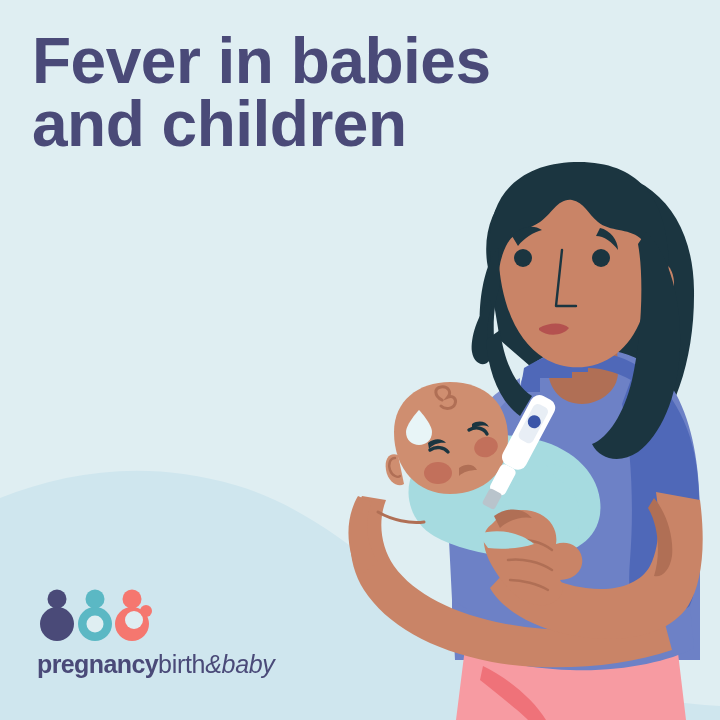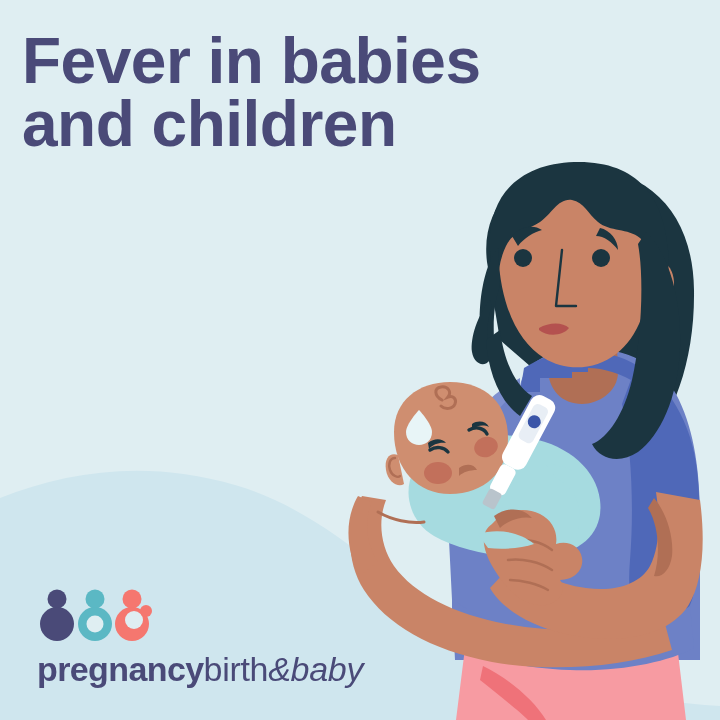--- a/index.html
+++ b/index.html
@@ -18,21 +18,21 @@
   }
   .bg-wave{
     position:absolute;left:0;top:0;width:720px;height:720px;
     pointer-events:none;
   }
   .art{
     position:absolute;left:0;top:0;width:720px;height:720px;
   }
   .headline{
     position:absolute;
-    left:22px;top:30px;
+    left:32px;top:30px;
     width:560px;
     color:#4a4a78;
     font-size:64px;
     line-height:0.98;
     font-weight:700;
     letter-spacing:-0.5px;
     white-space:pre-line;
     margin:0;
   }
   .subhead{
@@ -48,21 +48,21 @@
     margin:0;
   }
   .logo{
     position:absolute;
     left:37px;top:588px;
     width:270px;height:96px;
   }
   .logo-mark{width:122px;height:55px;display:block;}
   .logo-word{
     margin-top:9px;
-    font-size:34px;
+    font-size:25px;
     line-height:1;
     color:#4a4a78;
     white-space:nowrap;
   }
   .logo-word .w1{font-weight:700;letter-spacing:-0.6px;}
   .logo-word .w2{font-weight:400;letter-spacing:-0.3px;}
   .logo-word .w3{font-weight:400;font-style:italic;letter-spacing:-0.3px;}
 </style>
 </head>
 <body>

